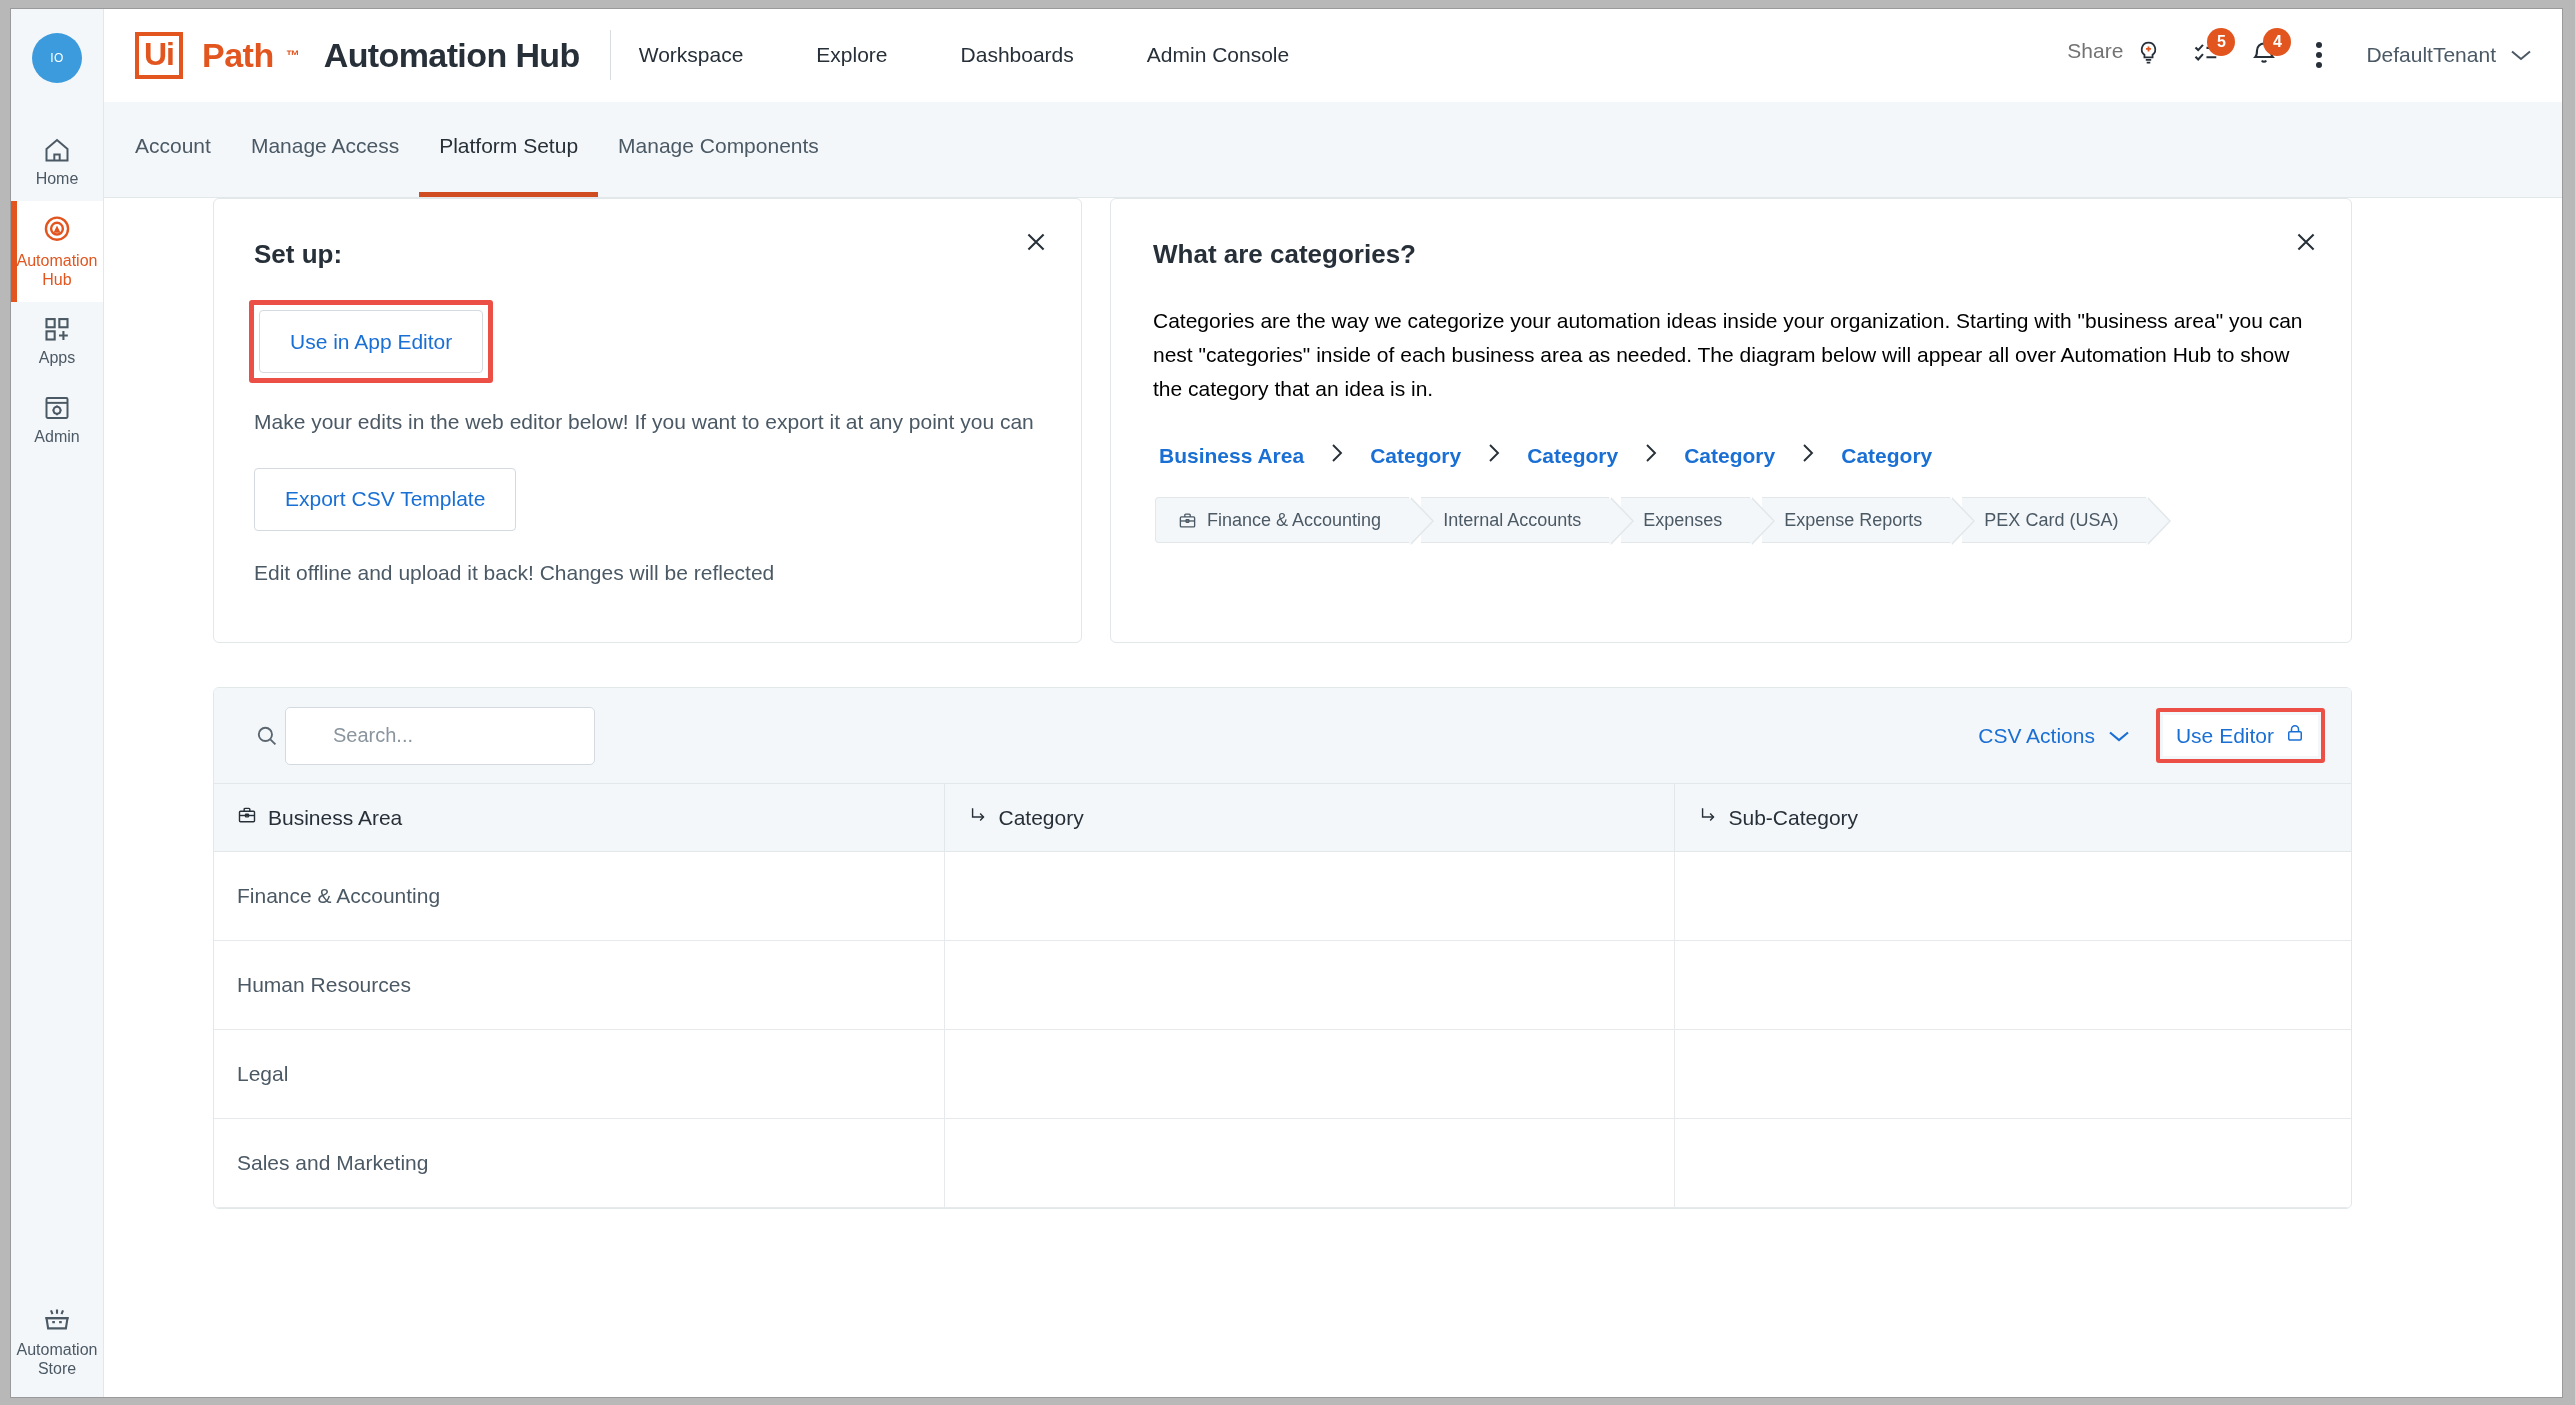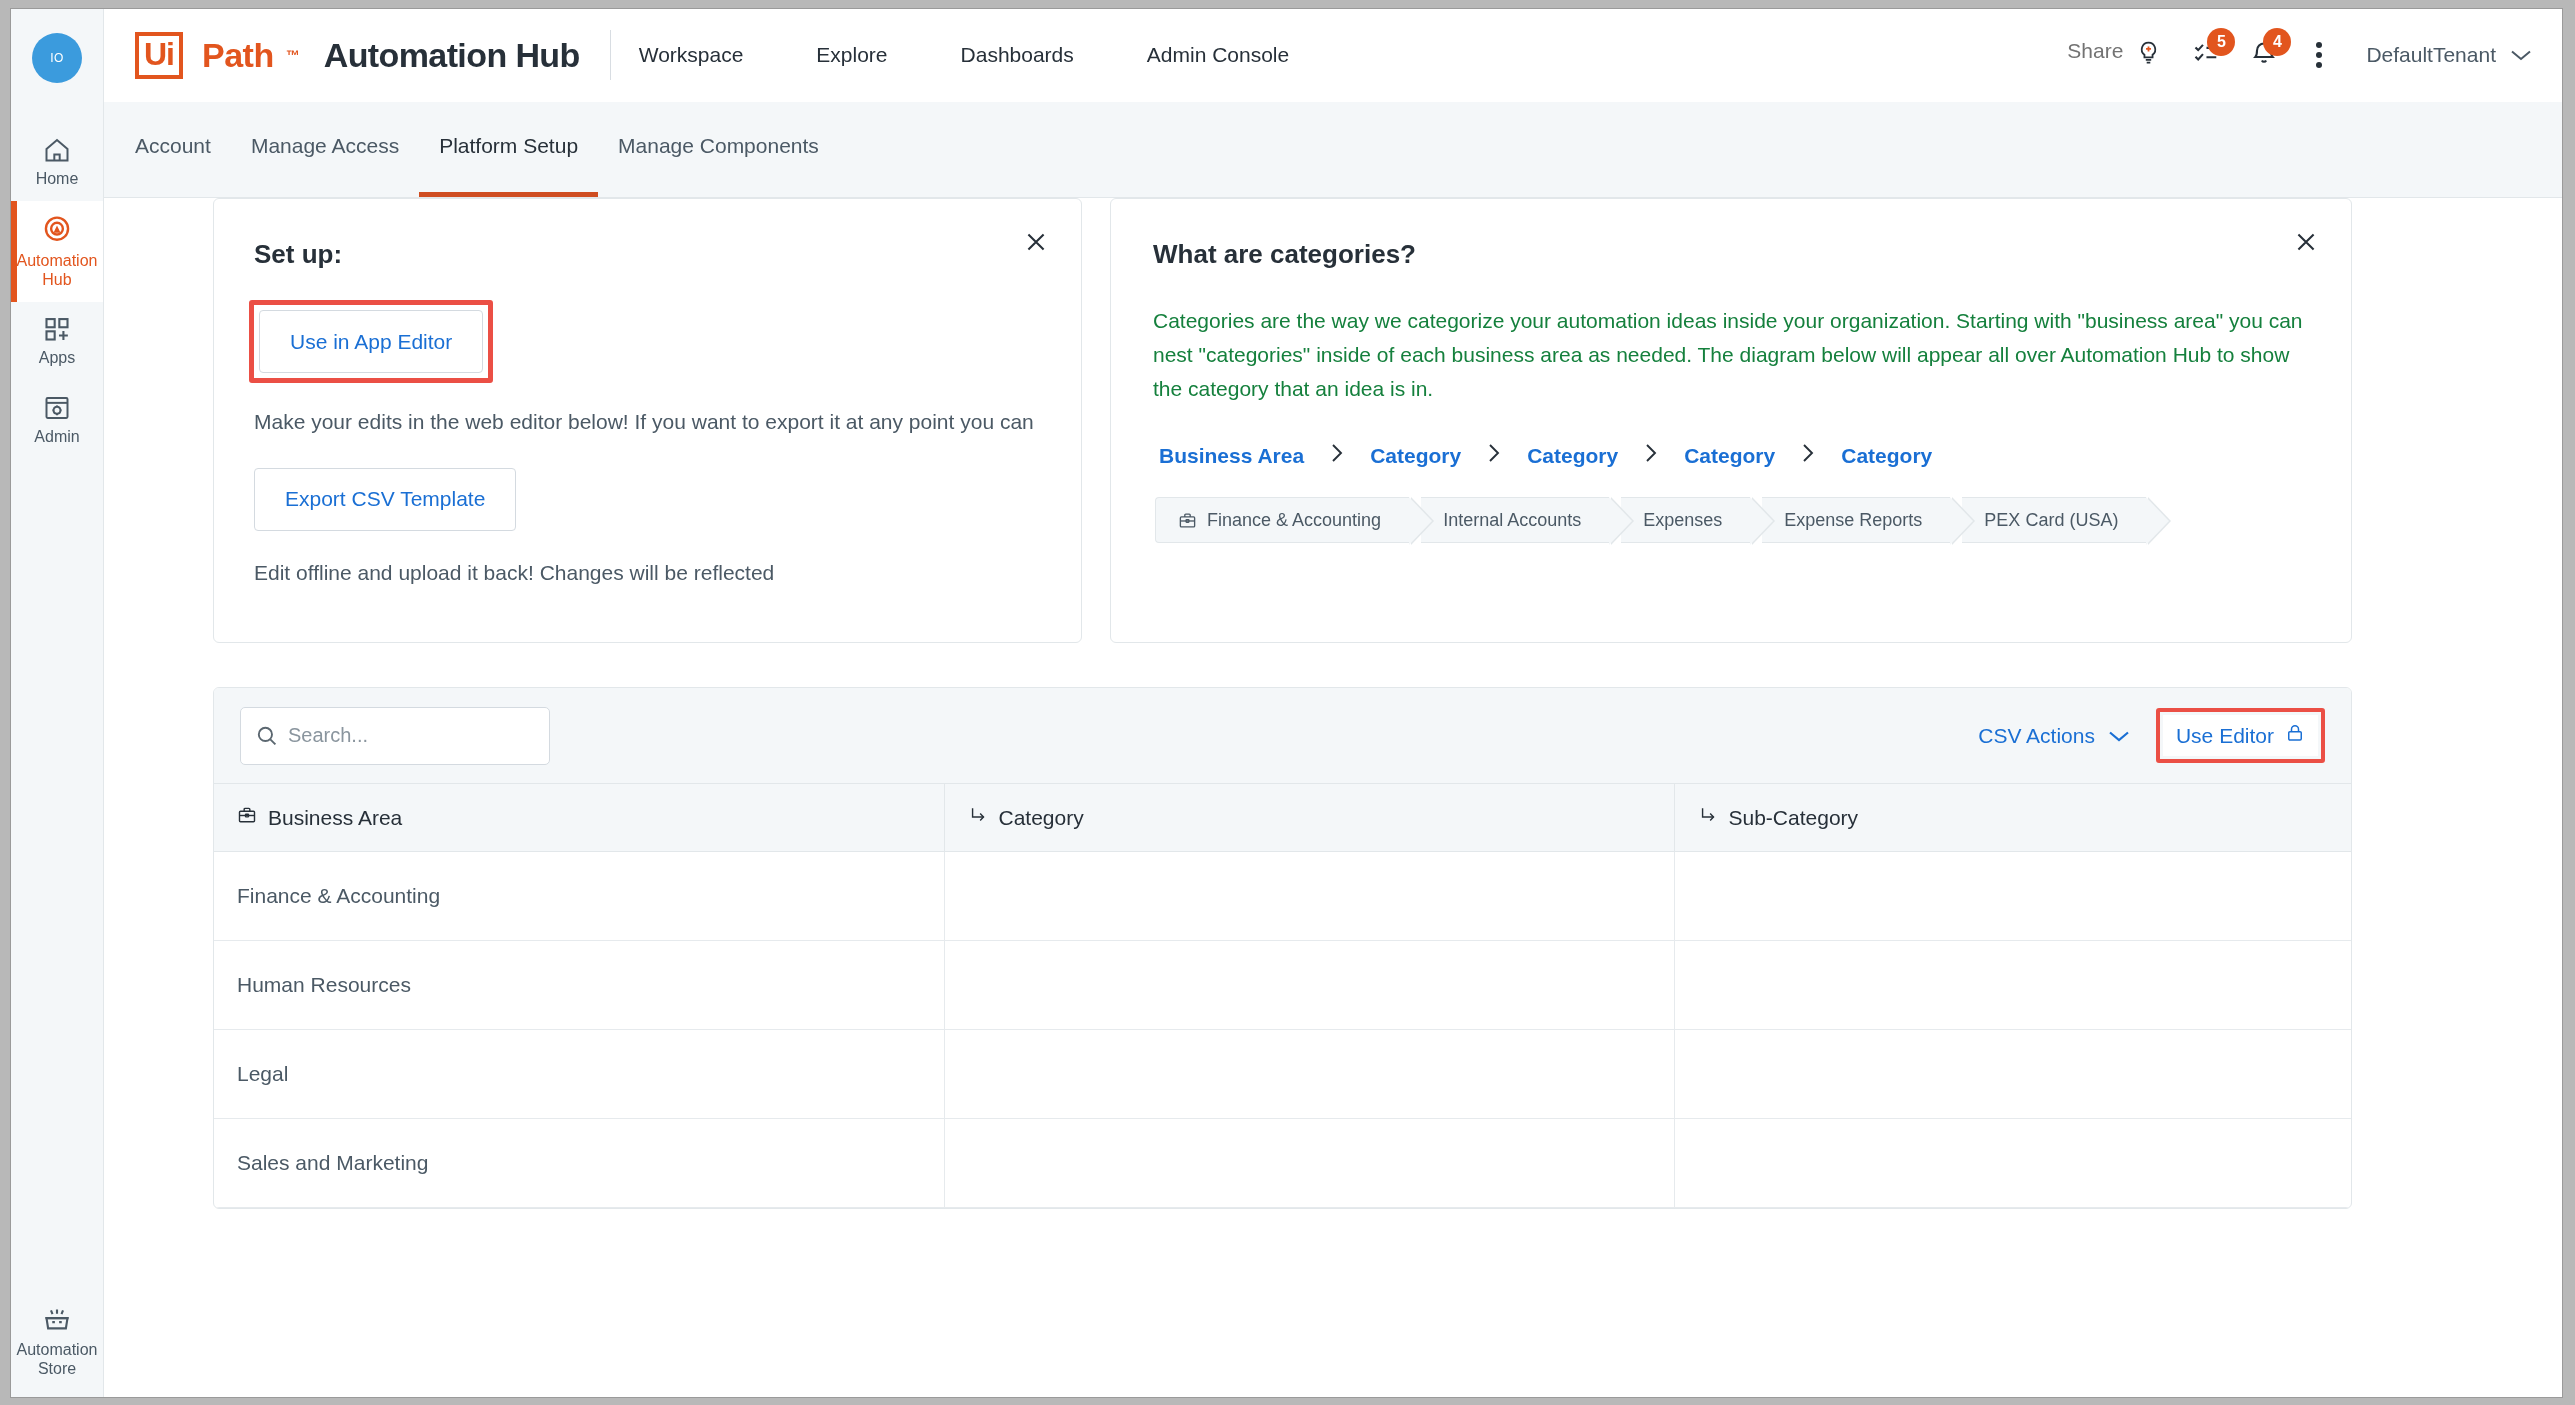--- a/index.html
+++ b/index.html
@@ -213,21 +213,21 @@
     color: #4b5965;
     font-size: 21px;
     line-height: 1.65;
     margin-top: 22px;
     max-width: 790px;
   }
   .setup-btn2 { margin-top: 28px; }
   .setup-text2 { color: #4b5965; font-size: 21px; margin-top: 30px; }
 
   .info-body {
-    color: #15803d;
+    color: #000000;
     font-size: 21px;
     line-height: 1.62;
     margin-top: 34px;
     max-width: 1230px;
   }
   .chain {
     display: flex; align-items: center; gap: 0;
     margin-top: 36px;
     padding-left: 6px;
   }
@@ -299,20 +299,21 @@
   .search-input {
     width: 100%; height: 100%;
     border: 1px solid #d4dae0;
     border-radius: 5px;
     background: #ffffff;
     padding-left: 47px;
     font-size: 20px;
     color: #4b5965;
     font-family: "Liberation Sans", sans-serif;
     outline: none;
+    margin-left: 45px;
   }
   .search-input::placeholder { color: #8a959e; }
   .toolbar-right { margin-left: auto; display: flex; align-items: center; gap: 26px; }
   .csv-actions { display: flex; align-items: center; gap: 13px; color: #1a6fd4; font-size: 21px; }
   .use-editor-hl {
     border: 4px solid #eb4f45;
     border-radius: 3px;
     padding: 3px;
     text-align: center;
   }

